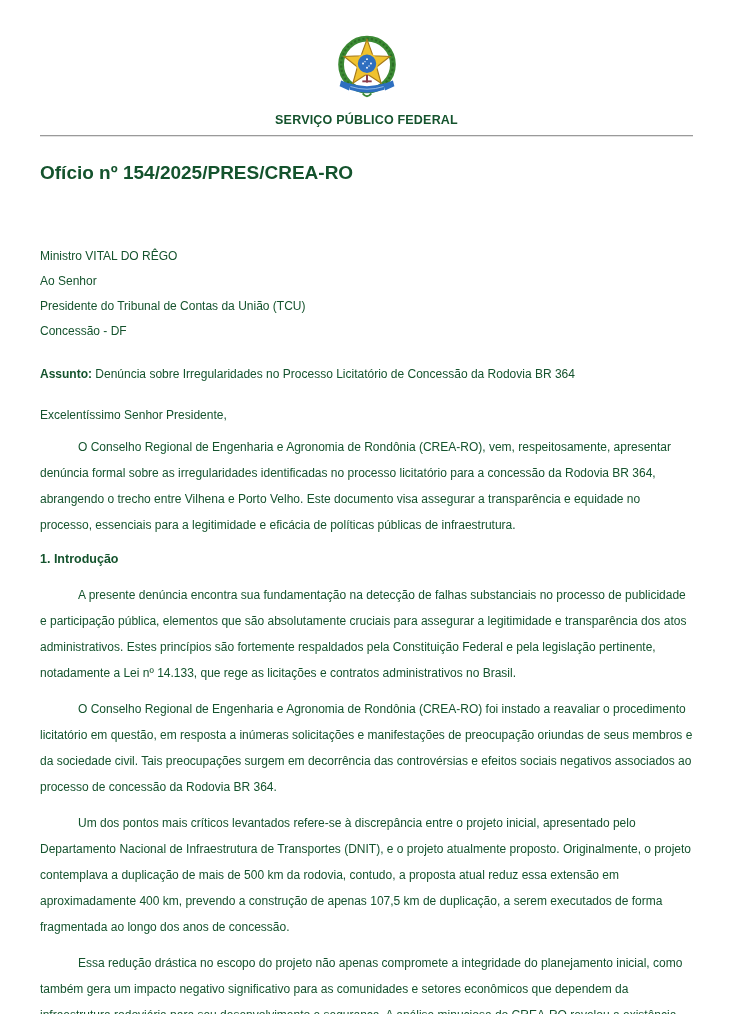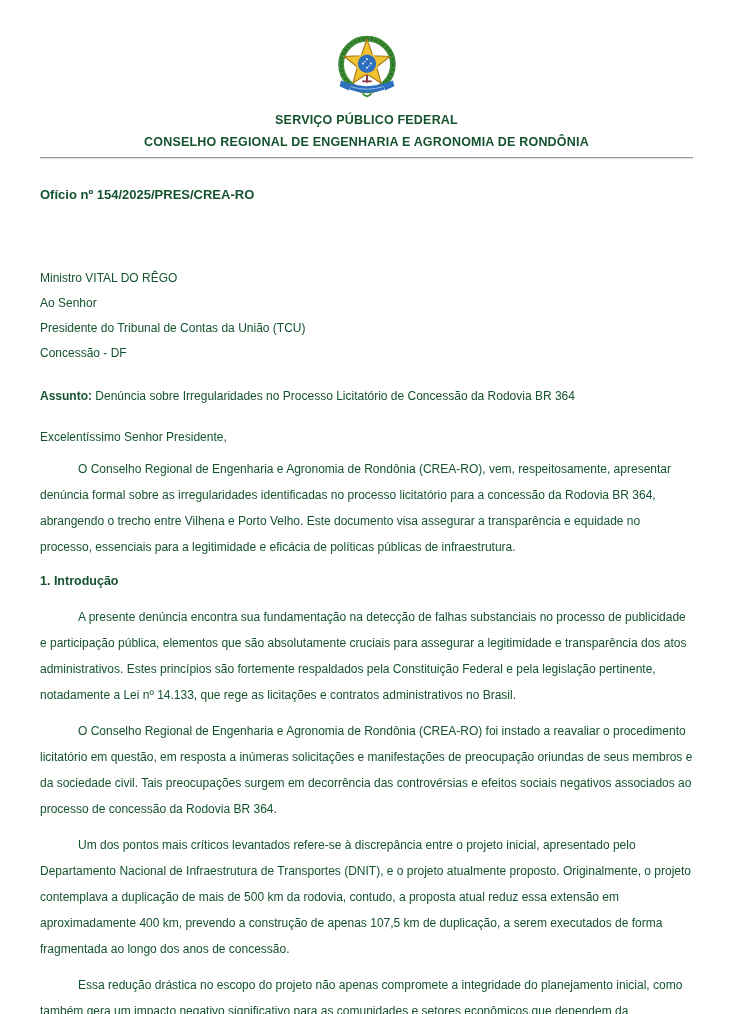--- a/index.html
+++ b/index.html
@@ -44,21 +44,21 @@
     margin: 7px 0 0 0;
     border: none;
     height: 1px;
     border-top: 1px solid #9a9a9a;
     border-bottom: 1px solid #e2e2e2;
   }
 
   
   .reference {
     margin: 27px 0 0 0;
-    font-size: 13px;
+    font-size: 19px;
     line-height: 18px;
     font-weight: bold;
   }
   .recipient {
     margin: 62px 0 0 0;
     font-size: 12px;
   }
   .recipient div { line-height: 25px; }
 
   .subject {
@@ -111,21 +111,20 @@
       <circle cx="52.8" cy="50" r="0.9" fill="#ffffff"></circle>
 
       <path d="M14 70 L27 75 L25 84 L12 78 Z" fill="var(--ribbon, #2e6fc0)"></path>
       <path d="M86 70 L73 75 L75 84 L88 78 Z" fill="var(--ribbon, #2e6fc0)"></path>
       <path d="M25 74 Q50 82 75 74 L74 83 Q50 91 26 83 Z" fill="var(--ribbon, #2e6fc0)"></path>
       <path d="M27 78.5 Q50 86 73 78.5" stroke="var(--ribbon-stripe, #9fc3e8)" stroke-width="1.2" fill="none"></path>
 
       <path d="M44 88 Q50 96 56 88" stroke="var(--wreath, #3c8a34)" stroke-width="2.5" fill="none"></path>
     </svg>
     <div class="org-line1">SERVIÇO PÚBLICO FEDERAL</div>
-    <div class="org-line2">CONSELHO REGIONAL DE ENGENHARIA E AGRONOMIA DE RONDÔNIA</div>
     <hr class="header-rule">
   </div>
 
   <div class="reference">Ofício nº 154/2025/PRES/CREA-RO</div>
 
   <div class="recipient">
     <div>Ministro VITAL DO RÊGO</div>
     <div>Ao Senhor</div>
     <div>Presidente do Tribunal de Contas da União (TCU)</div>
     <div>Concessão - DF</div>

